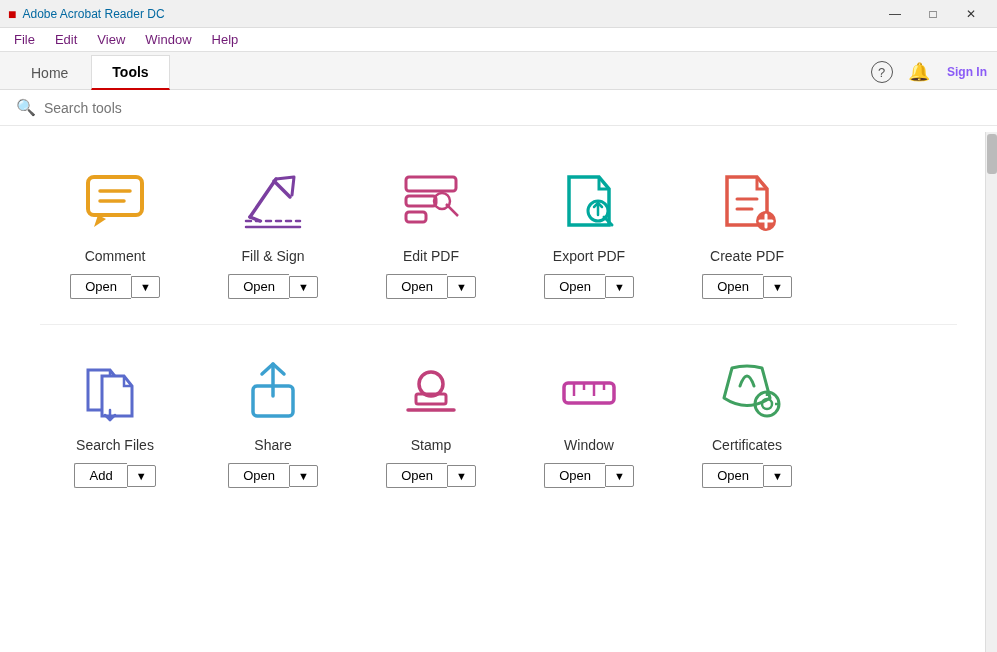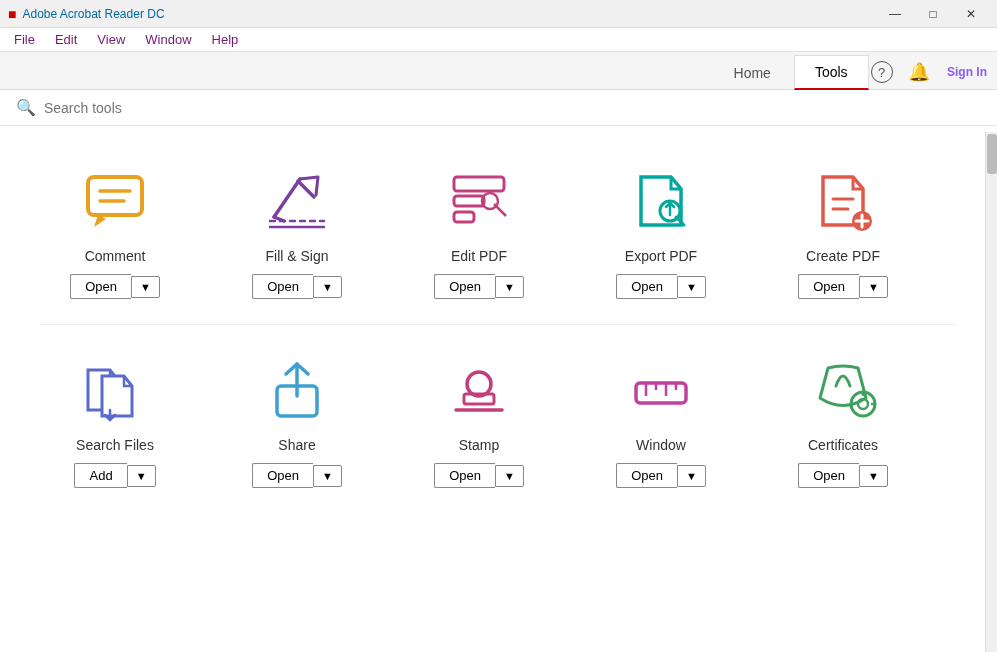--- a/index.html
+++ b/index.html
@@ -45,39 +45,39 @@
     }
 
     
     .tab-bar {
       background: #f5f5f5;
       height: 38px;
       display: flex;
       align-items: flex-end;
       padding: 0 0 0 10px;
       border-bottom: 1px solid #ddd;
-      justify-content: flex-end;
+      justify-content: space-between;
     }
     .tab-bar-left { display: flex; align-items: flex-end; }
     .tab {
       padding: 8px 20px;
       font-size: 14px;
       color: #555;
       cursor: pointer;
       border: 1px solid transparent;
       border-bottom: none;
       background: transparent;
       margin-right: 2px;
     }
     .tab.active {
       background: #fff;
       color: #000;
       border-color: #ddd;
       border-bottom: 1px solid #fff;
-      font-weight: normal;
+      font-weight: bold;
       border-bottom: 2px solid #c00;
       margin-bottom: -1px;
       margin-top: 42px;
     }
     .tab-bar-right {
       display: flex;
       align-items: center;
       padding-bottom: 6px;
       padding-right: 10px;
       gap: 16px;
@@ -111,21 +111,21 @@
 
     
     .main-content {
       background: #fff;
       padding: 20px 40px;
       overflow-y: auto;
       height: calc(652px - 28px - 24px - 38px - 42px);
     }
     .tools-grid {
       display: flex;
-      gap: 32px;
+      gap: 8px;
       flex-wrap: wrap;
     }
     .tool-card {
       display: flex;
       flex-direction: column;
       align-items: center;
       width: 150px;
       padding: 20px 10px 15px;
     }
     .tool-icon-container {

